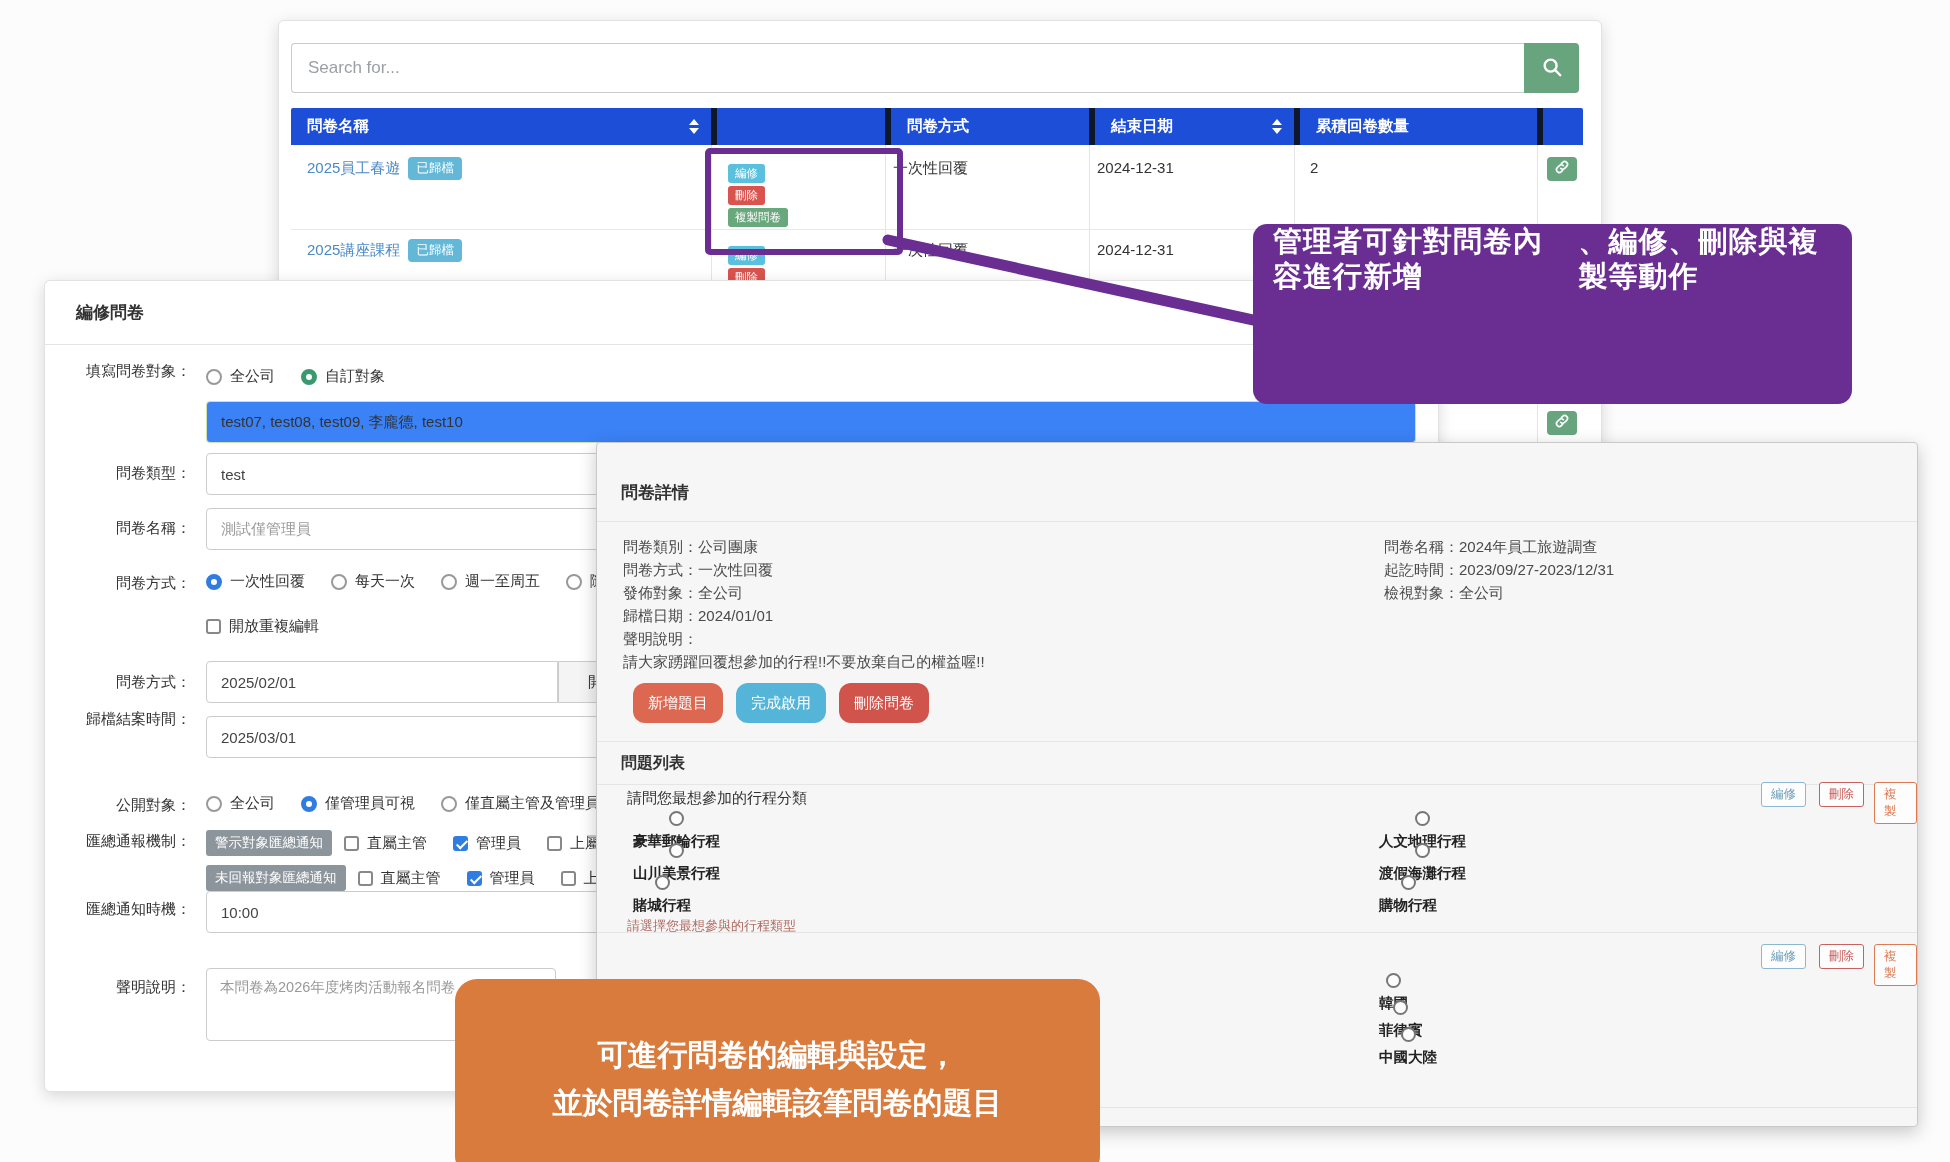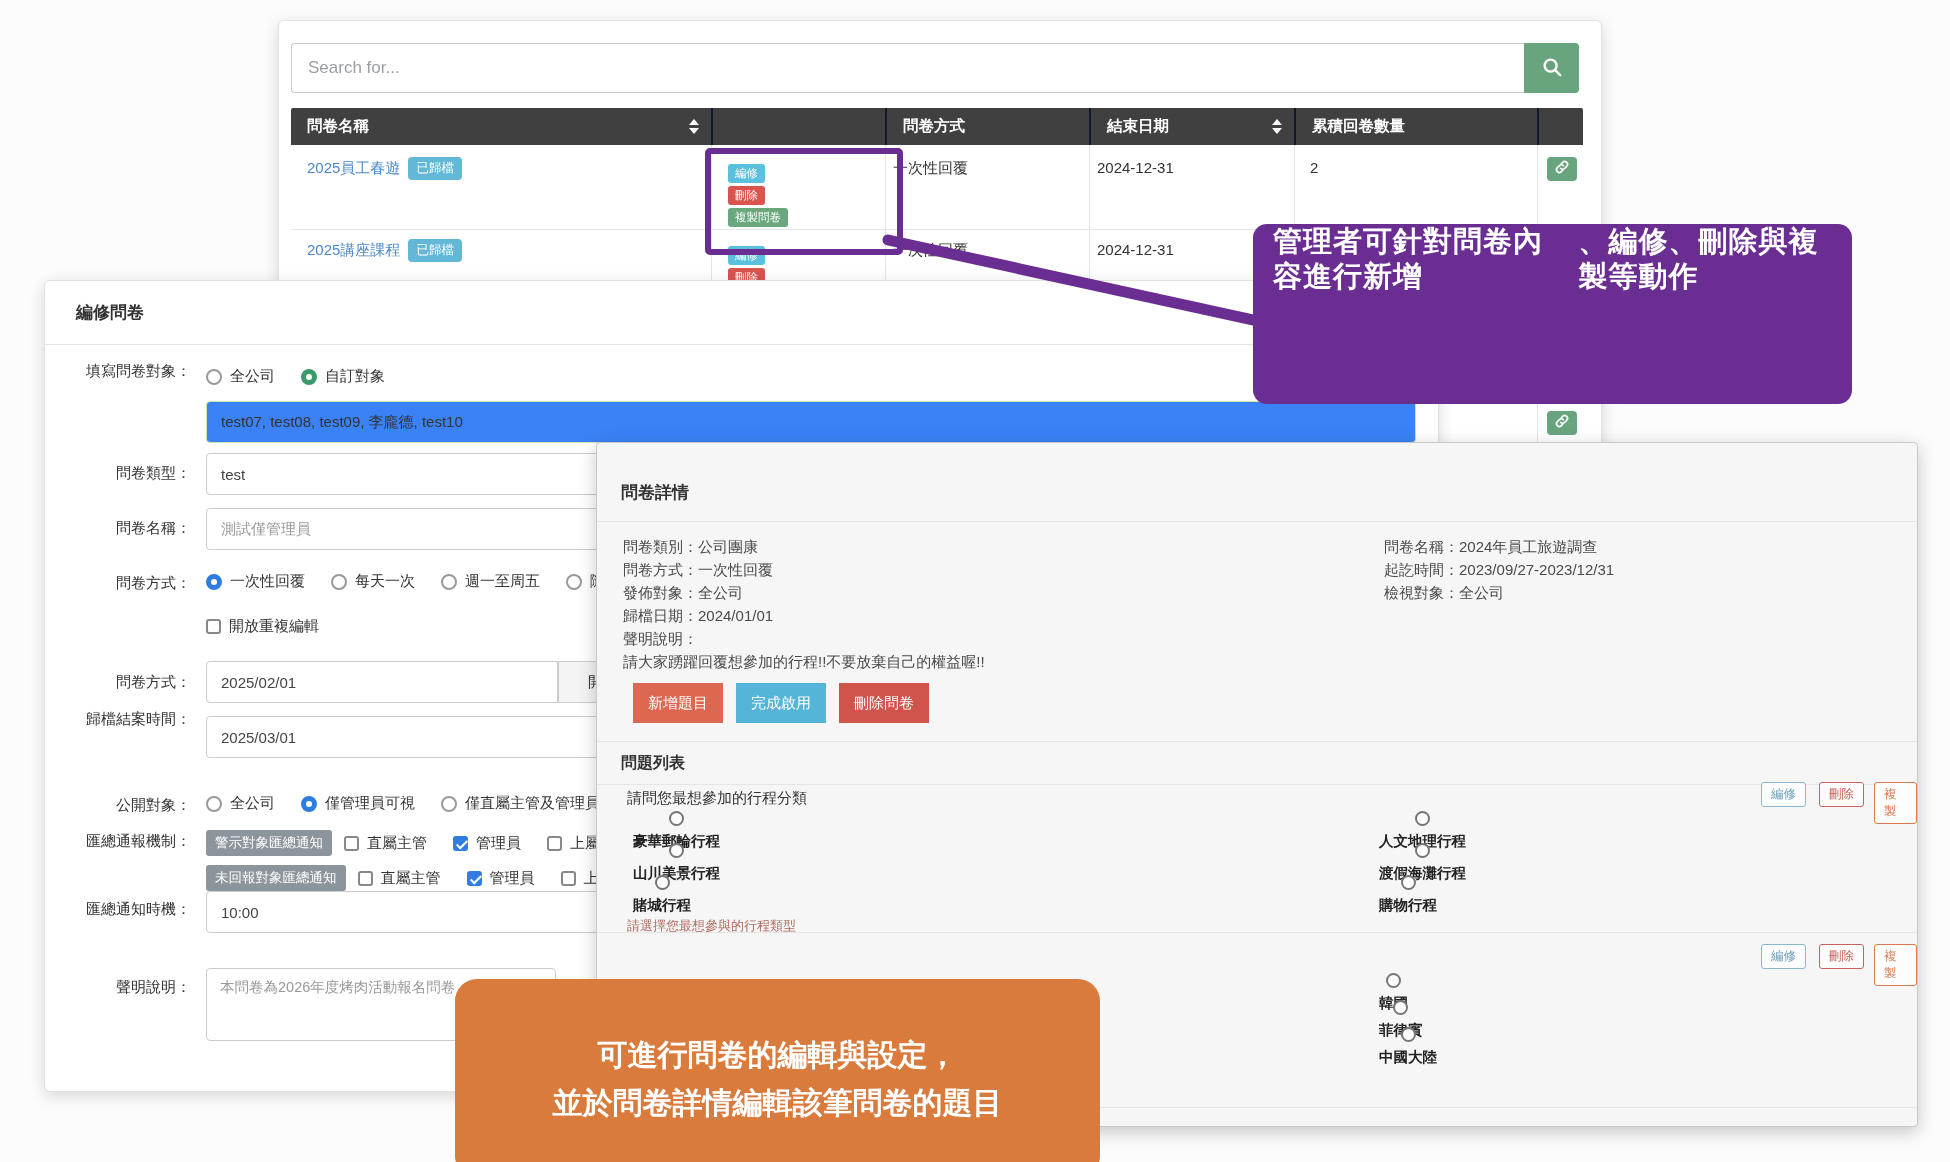--- a/index.html
+++ b/index.html
@@ -3,22 +3,22 @@
 <meta charset="utf-8">
 <style>
   html,body{margin:0;padding:0;background:#fcfcfc;font-family:"Liberation Sans","DejaVu Sans",sans-serif;}
   .stage{position:relative;width:1950px;height:1162px;overflow:hidden;background:#fcfcfc;}
   .abs{position:absolute;}
   .card{position:absolute;background:#fff;border:1px solid #e2e2e2;border-radius:6px;box-shadow:0 4px 16px rgba(0,0,0,.15);}
   
   .search-input{position:absolute;left:12px;top:22px;width:1233px;height:50px;border:1px solid #ccc;border-right:none;border-radius:4px 0 0 4px;box-sizing:border-box;font-size:17px;color:#555;padding:0 16px;background:#fff;outline:none;}
   .search-input::placeholder{color:#9aa0a6;}
   .search-btn{position:absolute;left:1245px;top:22px;width:55px;height:50px;background:#68a57f;border:none;border-radius:0 4px 4px 0;display:flex;align-items:center;justify-content:center;cursor:pointer;}
-  .thead{position:absolute;left:12px;top:87px;width:1292px;height:37px;background:#404040;border-radius:2px 2px 0 0;}
-  .th{position:absolute;top:0;height:37px;display:flex;align-items:center;color:#fff;font-size:15.5px;font-weight:bold;box-sizing:border-box;padding-left:16px;border-left:2px solid #0f172a;}
+  .thead{position:absolute;left:12px;top:87px;width:1292px;height:37px;background:#1d4ed8;border-radius:2px 2px 0 0;}
+  .th{position:absolute;top:0;height:37px;display:flex;align-items:center;color:#fff;font-size:15.5px;font-weight:bold;box-sizing:border-box;padding-left:16px;border-left:6px solid #0f172a;}
   .sort{display:inline-flex;flex-direction:column;gap:3px;margin-left:auto;margin-right:12px;}
   .sort i{display:block;width:0;height:0;border-left:5px solid transparent;border-right:5px solid transparent;}
   .sort .up{border-bottom:6px solid #fff;}
   .sort .dn{border-top:6px solid #fff;}
   .colsep{position:absolute;top:124px;width:1px;background:#e5e5e5;height:409px;}
   .rowline{position:absolute;left:12px;width:1296px;height:1px;background:#e8e8e8;}
   .cell{position:absolute;font-size:15px;color:#333;}
   .rowlink{color:#4a89c8;font-size:15px;}
   .badge-arch{display:inline-block;background:#62b8d6;color:#fff;font-size:12.5px;border-radius:4px;padding:3px 8px;margin-left:8px;vertical-align:1px;}
   .mini-btn{position:absolute;color:#fff;font-size:11.5px;border-radius:3px;padding:3px 7px;line-height:1.1;cursor:pointer;}
@@ -38,21 +38,21 @@
   .cb.on{background:#2f7de1;border-color:#2f7de1;}
   .cb.on::after{content:"";position:absolute;left:4px;top:0px;width:4px;height:9px;border:solid #fff;border-width:0 2px 2px 0;transform:rotate(45deg);}
   .opt{display:inline-flex;align-items:center;gap:8px;font-size:15px;color:#333;margin-right:26px;}
   .optrow{position:absolute;display:flex;align-items:center;}
   .gray-tag{display:inline-flex;align-items:center;background:#8d959c;color:#fff;font-size:13.5px;border-radius:3px;padding:4px 9px;margin-right:12px;}
   .addon{position:absolute;border:1px solid #ccc;background:#f4f4f4;box-sizing:border-box;font-size:15px;color:#333;display:flex;align-items:center;justify-content:center;border-radius:0 4px 4px 0;}
   .ftextarea{position:absolute;border:1px solid #ccc;border-radius:4px;box-sizing:border-box;background:#fff;font-size:14.5px;color:#999;padding:9px 13px;line-height:1.35;}
   
   .detail-card{position:absolute;background:#f6f6f6;border:1px solid #c9c9c9;border-radius:4px;box-shadow:0 5px 18px rgba(0,0,0,.22);}
   .info-line{font-size:15px;color:#4a4a4a;line-height:23px;white-space:nowrap;}
-  .dbtn{position:absolute;border:none;border-radius:0;color:#fff;font-size:15px;padding:3px 15px;height:40px;cursor:pointer;font-family:inherit;text-align:right;}
+  .dbtn{position:absolute;border:none;border-radius:12px;color:#fff;font-size:15px;padding:3px 15px;height:40px;cursor:pointer;font-family:inherit;text-align:right;}
   .db-orange{background:#dc6852;} .db-cyan{background:#54b5d8;} .db-red{background:#d0544b;}
   .qtitle{position:absolute;font-size:15px;color:#333;}
   .qopt{position:absolute;display:flex;align-items:center;gap:6px;font-size:14.5px;color:#222;font-weight:bold;flex-direction:column;}
   .qradio{width:15px;height:15px;border:2px solid #777;border-radius:50%;background:#fdfdfd;box-sizing:border-box;flex:none;}
   .chip{position:absolute;background:#fdfdfd;border-radius:3px;font-size:12.5px;padding:3px 9px;cursor:pointer;}
   .ch-blue{border:1px solid #8bb8d0;color:#6d9fb8;}
   .ch-red{border:1px solid #c9615e;color:#c9615e;}
   .ch-orng{border:1px solid #dd7a52;color:#dd7a52;}
   .qhint{position:absolute;font-size:13px;color:#b06a60;}
   

